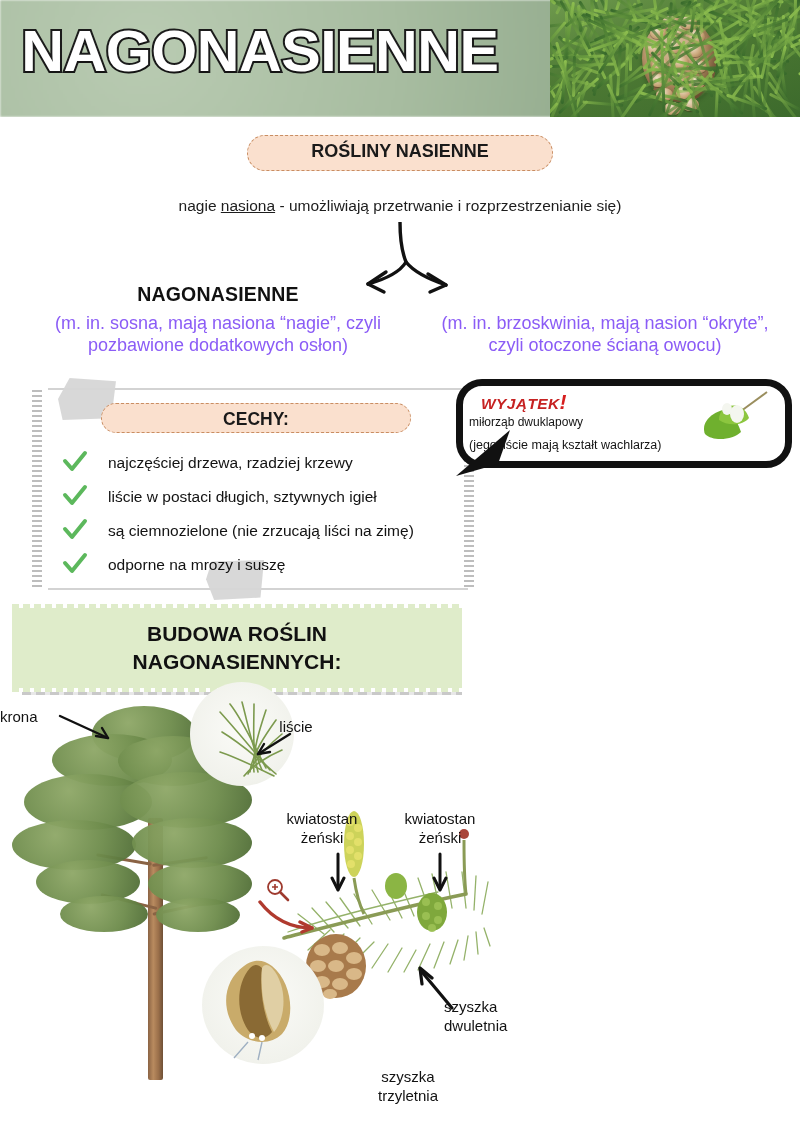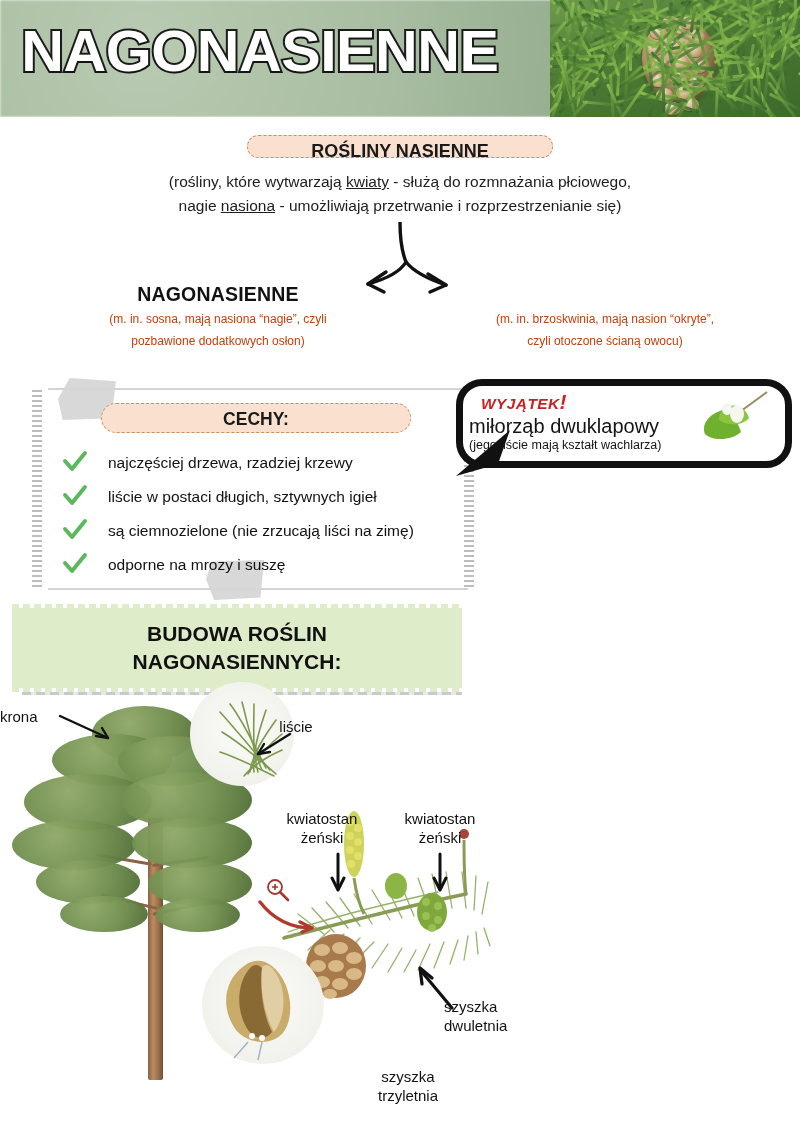--- a/index.html
+++ b/index.html
@@ -66,21 +66,21 @@
   }
 
   .para { text-align: center; color: #1d1d1d; line-height: 1.35; }
   .u { text-decoration: underline; }
 
   
   .branch { position: absolute; left: 338px; top: 222px; width: 140px; height: 82px; }
 
   
   .colhead { text-align: center; font-weight: 700; font-size: 19.5px; color: #111; letter-spacing: .2px; }
-  .colsub { text-align: center; font-size: 12px; color: #c2410c; line-height: 1.35; }
+  .colsub { text-align: center; font-size: 18px; color: #8b5cf6; line-height: 1.35; }
 
   
   .cechy-zone { position: absolute; left: 12px; top: 388px; width: 480px; height: 210px; }
   .rip-line {
     position: absolute; left: 36px; width: 420px; height: 2px;
     background: #d3d3d3;
   }
   .rip-edge {
     position: absolute; width: 10px;
     background:
@@ -97,21 +97,21 @@
   }
 
   
   .callout {
     position: absolute; left: 456px; top: 379px; width: 336px; height: 89px;
     background: #fff; border: 7px solid #111; border-radius: 26px;
   }
   .callout-tail { position: absolute; left: 452px; top: 428px; width: 90px; height: 80px; }
   .wyjatek { font-weight: 700; color: #c62222; font-size: 15.5px; letter-spacing: .4px; }
   .bang { color: #d61f1f; font-size: 21px; font-weight: 700; line-height: .8; }
-  .milorzab { font-size: 20px; color: #141414; }
+  .milorzab { font-size: 12px; color: #141414; }
   .milorzab-sub { font-size: 12.5px; color: #141414; }
   .ginkgo { position: absolute; right: 6px; top: 2px; width: 86px; height: 62px; }
 
   
   .budowa-banner {
     position: absolute; left: 12px; top: 608px; width: 450px; height: 80px;
     background: #dfecca;
   }
   .budowa-banner::before, .budowa-banner::after {
     content: ""; position: absolute; left: 0; width: 100%; height: 6px;
@@ -430,27 +430,24 @@
         <div class="needle" style="height: 72.6708px; left: 168.221px; top: 43.9711px; transform: rotate(249.962deg); opacity: 0.73;"></div>
         <div class="needle" style="height: 39.4539px; left: 99.2818px; top: 10.5554px; transform: rotate(293.036deg); opacity: 0.83;"></div>
         <div class="needle" style="height: 57.2175px; left: 149.085px; top: 76.2136px; transform: rotate(311.824deg); opacity: 0.85;"></div>
         <div class="needle" style="height: 48.7911px; left: 14.3971px; top: 22.0438px; transform: rotate(39.6229deg); opacity: 0.77;"></div>
         <div class="needle" style="height: 37.8543px; left: 114.129px; top: 22.8695px; transform: rotate(236.265deg); opacity: 0.72;"></div>
         <div class="needle" style="height: 75.9461px; left: 59.4571px; top: 74.0864px; transform: rotate(356.502deg); opacity: 0.59;"></div>
       </div>
     <div class="header-title">NAGONASIENNE</div>
   </div>
 
-  <div style="position:absolute;left:247px;top:135px;width:306px;height:23px;" class="pill">
+  <div style="position:absolute;left:247px;top:135px;width:306px;height:36px;" class="pill">
     <span style="display:block;line-height:31px;font-size:18px;">ROŚLINY NASIENNE</span>
   </div>
 
-  <div class="para" style="position:absolute;left:80px;top:172px;width:640px;font-size:15.5px;">
-    <span>(rośliny, które wytwarzają </span><span class="u">kwiaty</span><span> - służą do rozmnażania płciowego,</span>
-  </div>
   <div class="para" style="position:absolute;left:80px;top:196px;width:640px;font-size:15.5px;">
     <span>nagie </span><span class="u">nasiona</span><span> - umożliwiają przetrwanie i rozprzestrzenianie się)</span>
   </div>
 
   <div class="branch">
     <svg width="140" height="82" viewBox="0 0 140 82">
       <path d="M62,0 C62,18 64,30 68,40 C62,50 48,57 30,62" stroke="#111" stroke-width="3.4" fill="none" stroke-linecap="round"></path>
       <path d="M68,40 C76,50 90,57 108,63" stroke="#111" stroke-width="3.4" fill="none" stroke-linecap="round"></path>
       <path d="M30,62 L48,50 M30,62 L46,70" stroke="#111" stroke-width="3.4" fill="none" stroke-linecap="round"></path>
       <path d="M108,63 L90,52 M108,63 L92,70" stroke="#111" stroke-width="3.4" fill="none" stroke-linecap="round"></path>

